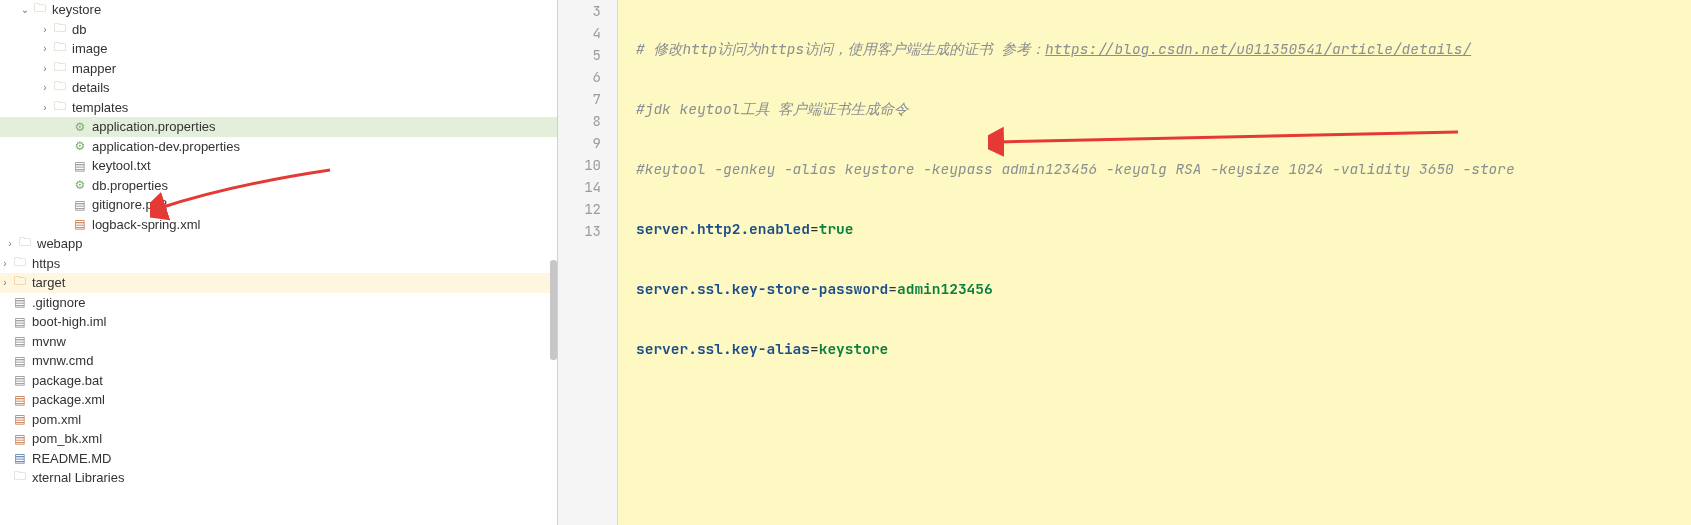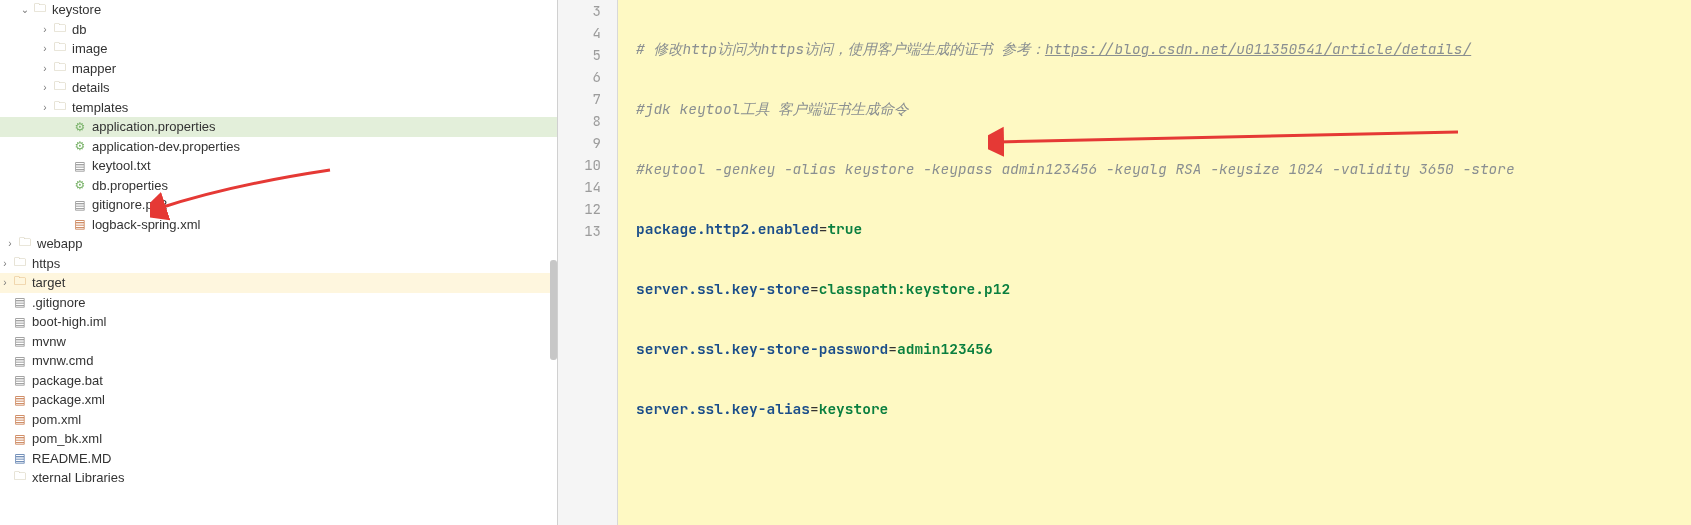--- a/index.html
+++ b/index.html
@@ -267,22 +267,21 @@
     <div class="ln">9</div>
     <div class="ln">10</div>
     <div class="ln">14</div>
     <div class="ln">12</div>
     <div class="ln">13</div>
   </div>
   <div class="code">
     <div class="cl"><span class="comment"># 修改http访问为https访问，使用客户端生成的证书 参考：</span><span class="comment underline">https://blog.csdn.net/u011350541/article/details/</span></div>
     <div class="cl"><span class="comment">#jdk keytool工具 客户端证书生成命令</span></div>
     <div class="cl"><span class="comment">#keytool -genkey -alias keystore -keypass admin123456 -keyalg RSA -keysize 1024 -validity 3650 -store</span></div>
-    <div class="cl"><span class="key">package.http2.enabled</span><span class="eq">=</span><span class="val">true</span></div>
-    <div class="cl"><span class="key">server.ssl.key-store</span><span class="eq">=</span><span class="val">classpath:keystore.p12</span></div>
+    <div class="cl"><span class="key">server.http2.enabled</span><span class="eq">=</span><span class="val">true</span></div>
     <div class="cl"><span class="key">server.ssl.key-store-password</span><span class="eq">=</span><span class="val">admin123456</span></div>
     <div class="cl"><span class="key">server.ssl.key-alias</span><span class="eq">=</span><span class="val">keystore</span></div>
     
     
   </div>
 
   <div class="arrow-right" style="left:430px; top:120px;">
     <svg width="480" height="40">
       <defs>
         <marker id="ah2" markerWidth="12" markerHeight="12" refX="2" refY="5" orient="auto">

